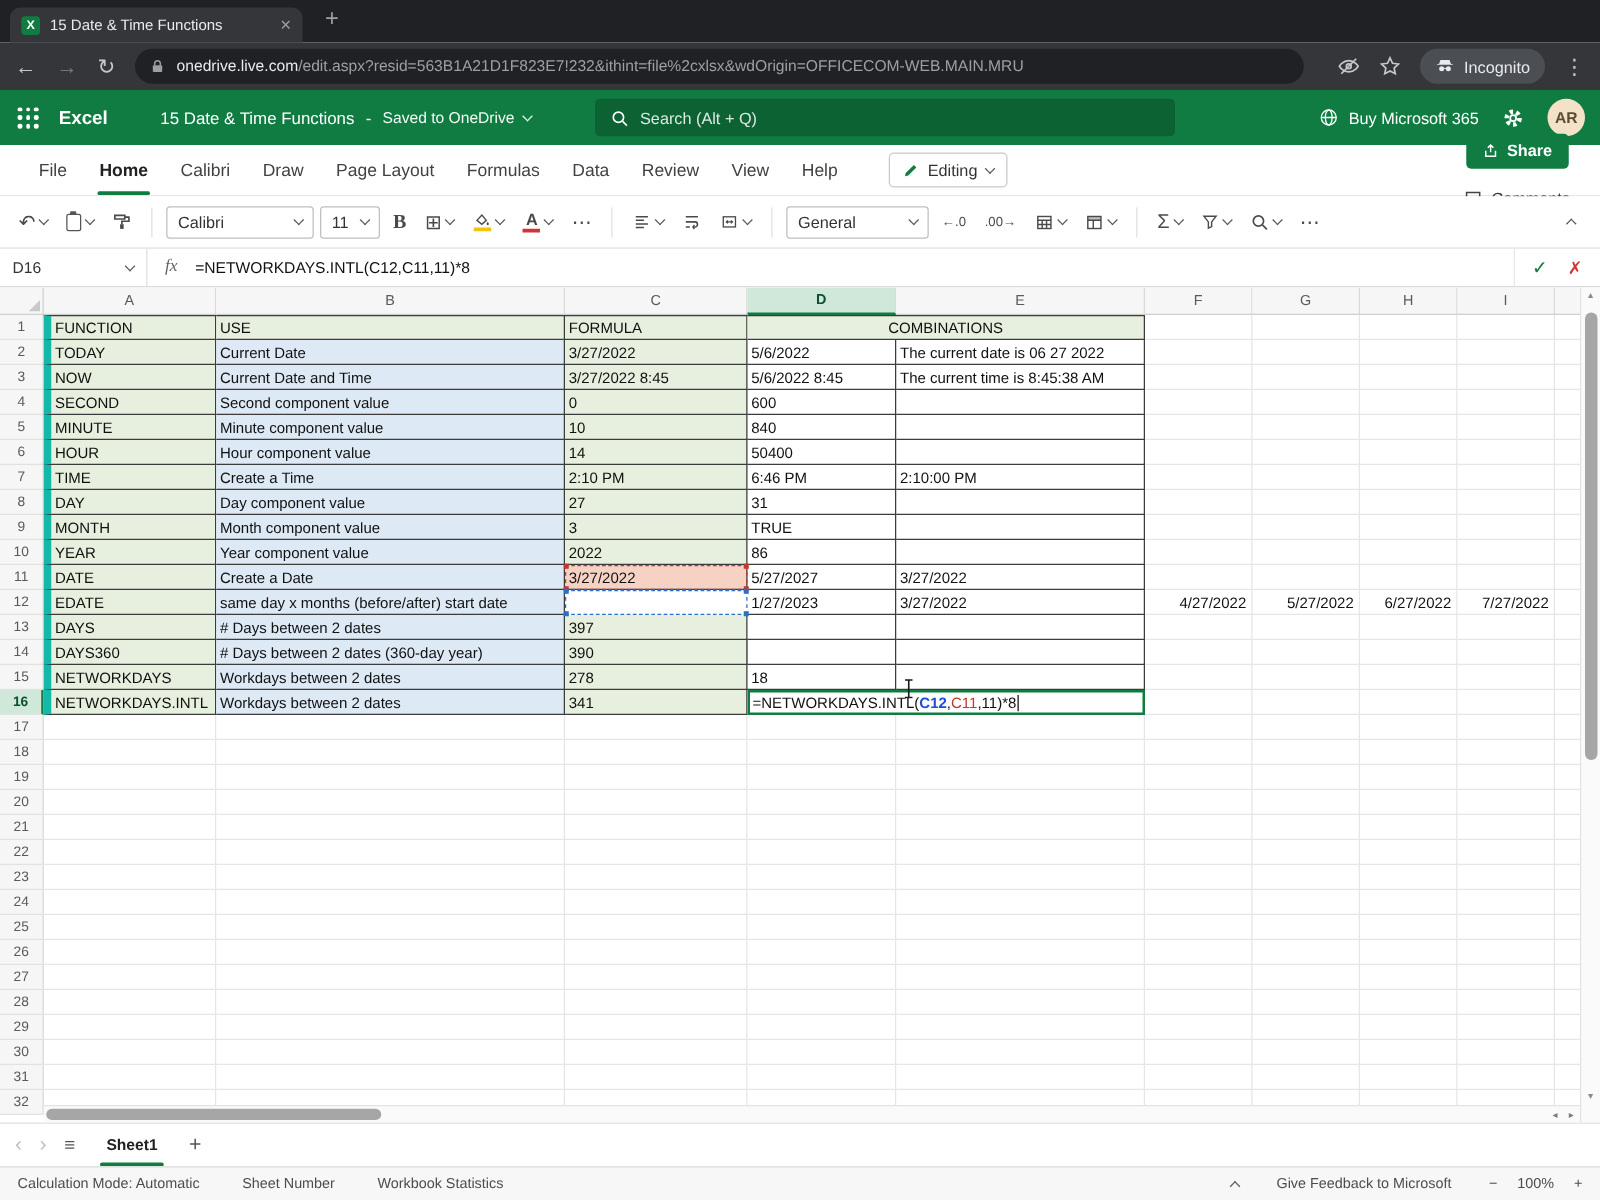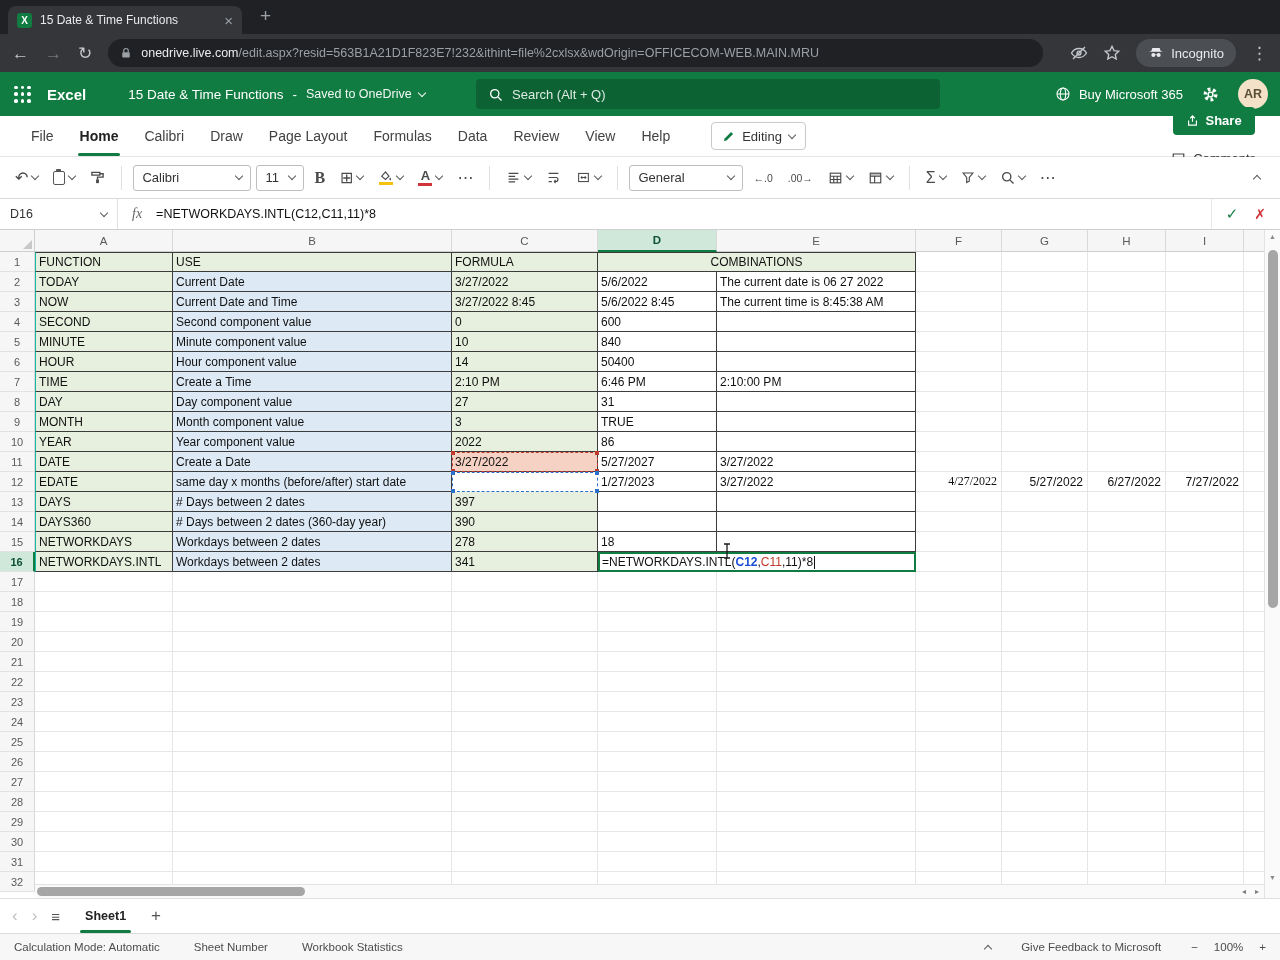--- a/index.html
+++ b/index.html
@@ -113,21 +113,21 @@
   #gridrows { position: absolute; top: 22px; left: 0; }
   .grow { display: flex; height: 20px; }
   .rh { width: 35px; height: 20px; background: #f6f6f6; border-right: 1px solid #d9d9d9;
         border-bottom: 1px solid #e2e2e2; display: flex; align-items: center; justify-content: center;
         font-size: 11px; color: #5a5a5a; flex: none; }
   .rh.sel { background: #cfe8da; border-right: 2px solid #107c41; color: #0c5132; font-weight: 700; }
   .cell { height: 20px; font-size: 12px; display: flex; align-items: center; padding: 0 3px;
           white-space: nowrap; overflow: hidden; color: #111; flex: none; }
   .plain { border-right: 1px solid #e6e6e6; border-bottom: 1px solid #e6e6e6; }
   .tbl { border-right: 1px solid #3c3c3c; border-bottom: 1px solid #3c3c3c; }
-  .ttop { border-top: 1px solid #3c3c3c; } .lft { border-left: 1px solid #14b8a6; }
+  .ttop { border-top: 1px solid #3c3c3c; } .lft { border-left: 6px solid #14b8a6; }
   .fg { background: #e7efde; } .fb { background: #dde9f5; }
   .tintred { background: #f6d2c4; } .tintblue { background: #d8e6f6; margin-top: 40px; }
   .tcenter { justify-content: center; } .ralign { justify-content: flex-end; padding-right: 4px; }
   #overlays { position: absolute; inset: 0; z-index: 4; pointer-events: none; }
   .refbox { position: absolute; } .refbox .hdl { position: absolute; width: 4px; height: 4px; display: block; }
   .editbox { position: absolute; border: 2px solid #107c41; background: #fff; display: flex;
              align-items: center; padding: 0 2px; font-size: 12px; white-space: nowrap; overflow: hidden; }
   .caret { width: 1px; height: 13px; background: #111; margin-left: 1px; display: inline-block; }
   #vscroll { position: absolute; right: 0; top: 0; width: 16px; height: 668px; background: #fafafa;
              border-left: 1px solid #e3e3e3; z-index: 6; }
@@ -565,21 +565,21 @@
         <div class="cell plain" style="width: 78px;"></div>
         <div class="cell plain" style="width: 78px;"></div>
       </div>
       <div class="grow">
         <div class="rh">12</div>
         <div class="cell tbl fg lft" style="width: 138px;">EDATE</div>
         <div class="cell tbl fb" style="width: 279px;">same day x months (before/after) start date</div>
         <div class="cell tbl tintblue" style="width: 146px;">12/27/2021</div>
         <div class="cell tbl" style="width: 119px;">1/27/2023</div>
         <div class="cell tbl" style="width: 199px;">3/27/2022</div>
-        <div class="cell plain ralign" style="width: 86px; font-family: Liberation Serif, serif;">4/27/2022</div>
+        <div class="cell plain ralign" style="width: 86px;">4/27/2022</div>
         <div class="cell plain ralign" style="width: 86px;">5/27/2022</div>
         <div class="cell plain ralign" style="width: 78px;">6/27/2022</div>
         <div class="cell plain ralign" style="width: 78px;">7/27/2022</div>
         <div class="cell plain ralign" style="width: 78px;">8/27/2022</div>
       </div>
       <div class="grow">
         <div class="rh">13</div>
         <div class="cell tbl fg lft" style="width: 138px;">DAYS</div>
         <div class="cell tbl fb" style="width: 279px;"># Days between 2 dates</div>
         <div class="cell tbl fg" style="width: 146px;">397</div>

